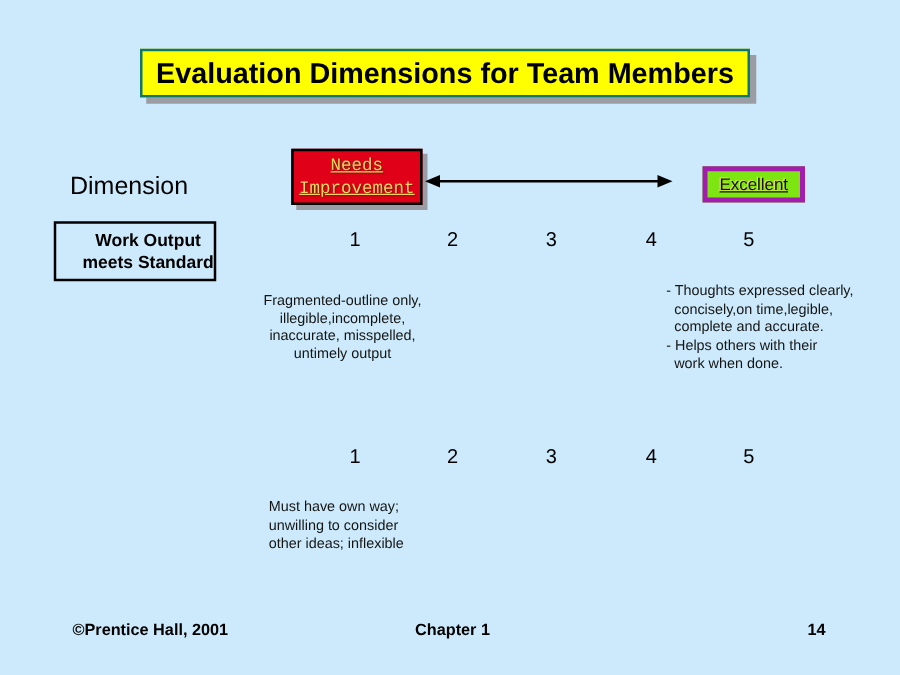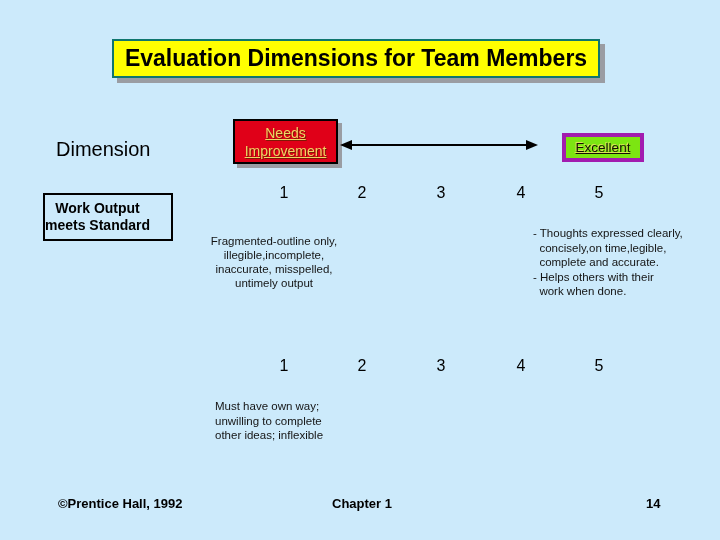--- a/index.html
+++ b/index.html
@@ -28,21 +28,21 @@
   
   .dimension-label{
     position:absolute;left:56px;top:138px;
     font-size:20px;color:#000;
   }
   .needs-box{
     position:absolute;left:233px;top:119px;width:101px;height:41px;
     background:var(--needs-bg,#E00018);
     border:2px solid #000;
     box-shadow:4px 4px 0 var(--shadow,#9A9DA3);
-    display:flex;align-items:center;justify-content:center;text-align:center;
+    display:flex;align-items:center;justify-content:center;text-align:center;font-family:Liberation Mono, monospace;
   }
   .needs-box span{
     font-size:14px;line-height:18px;white-space:pre;
     color:var(--gold-text,#F0D464);
     text-decoration:underline;
     text-shadow:1px 1px 0 rgba(110,30,0,0.85);
   }
   .excellent-box{
     position:absolute;left:552px;top:133px;width:74px;height:21px;
     background:var(--excellent-bg,#7CE512);
@@ -51,21 +51,21 @@
   }
   .excellent-box span{
     font-size:13.5px;color:#121200;text-decoration:underline;
     text-shadow:-1px -1px 0 #DDE05A;
   }
   .scale-arrow{position:absolute;left:339px;top:136px;}
   
   .dim-box{
     position:absolute;
     border:2px solid #000;
-    display:flex;align-items:center;justify-content:flex-start;text-align:center;margin-top:16px;
+    display:flex;align-items:center;justify-content:flex-end;text-align:center;
   }
   .dim-box span{font-size:14px;font-weight:bold;color:#000;line-height:17px;white-space:pre;}
   .dim-box.row1{left:43px;top:177px;width:126px;height:44px;}
   .dim-box.row2{left:50px;top:342px;width:108px;height:42px;}
   
   .scale-num{
     position:absolute;transform:translateX(-50%);
     font-size:16px;color:#000;
   }
   .r1{top:184px;}
@@ -134,20 +134,20 @@
 - Helps others with their
   work when done.</div>
 
   <span class="scale-num r2 c1">1</span>
   <span class="scale-num r2 c2">2</span>
   <span class="scale-num r2 c3">3</span>
   <span class="scale-num r2 c4">4</span>
   <span class="scale-num r2 c5">5</span>
 
   <div class="desc low2">Must have own way;
-unwilling to complete
+unwilling to consider
 other ideas; inflexible</div>
 
-  <div class="footer-item footer-copyright">©Prentice Hall, 1992</div>
+  <div class="footer-item footer-copyright">©Prentice Hall, 2001</div>
   <div class="footer-item footer-chapter">Chapter 1</div>
   <div class="footer-item footer-page">14</div>
 
 </div>
 
 </body></html>

